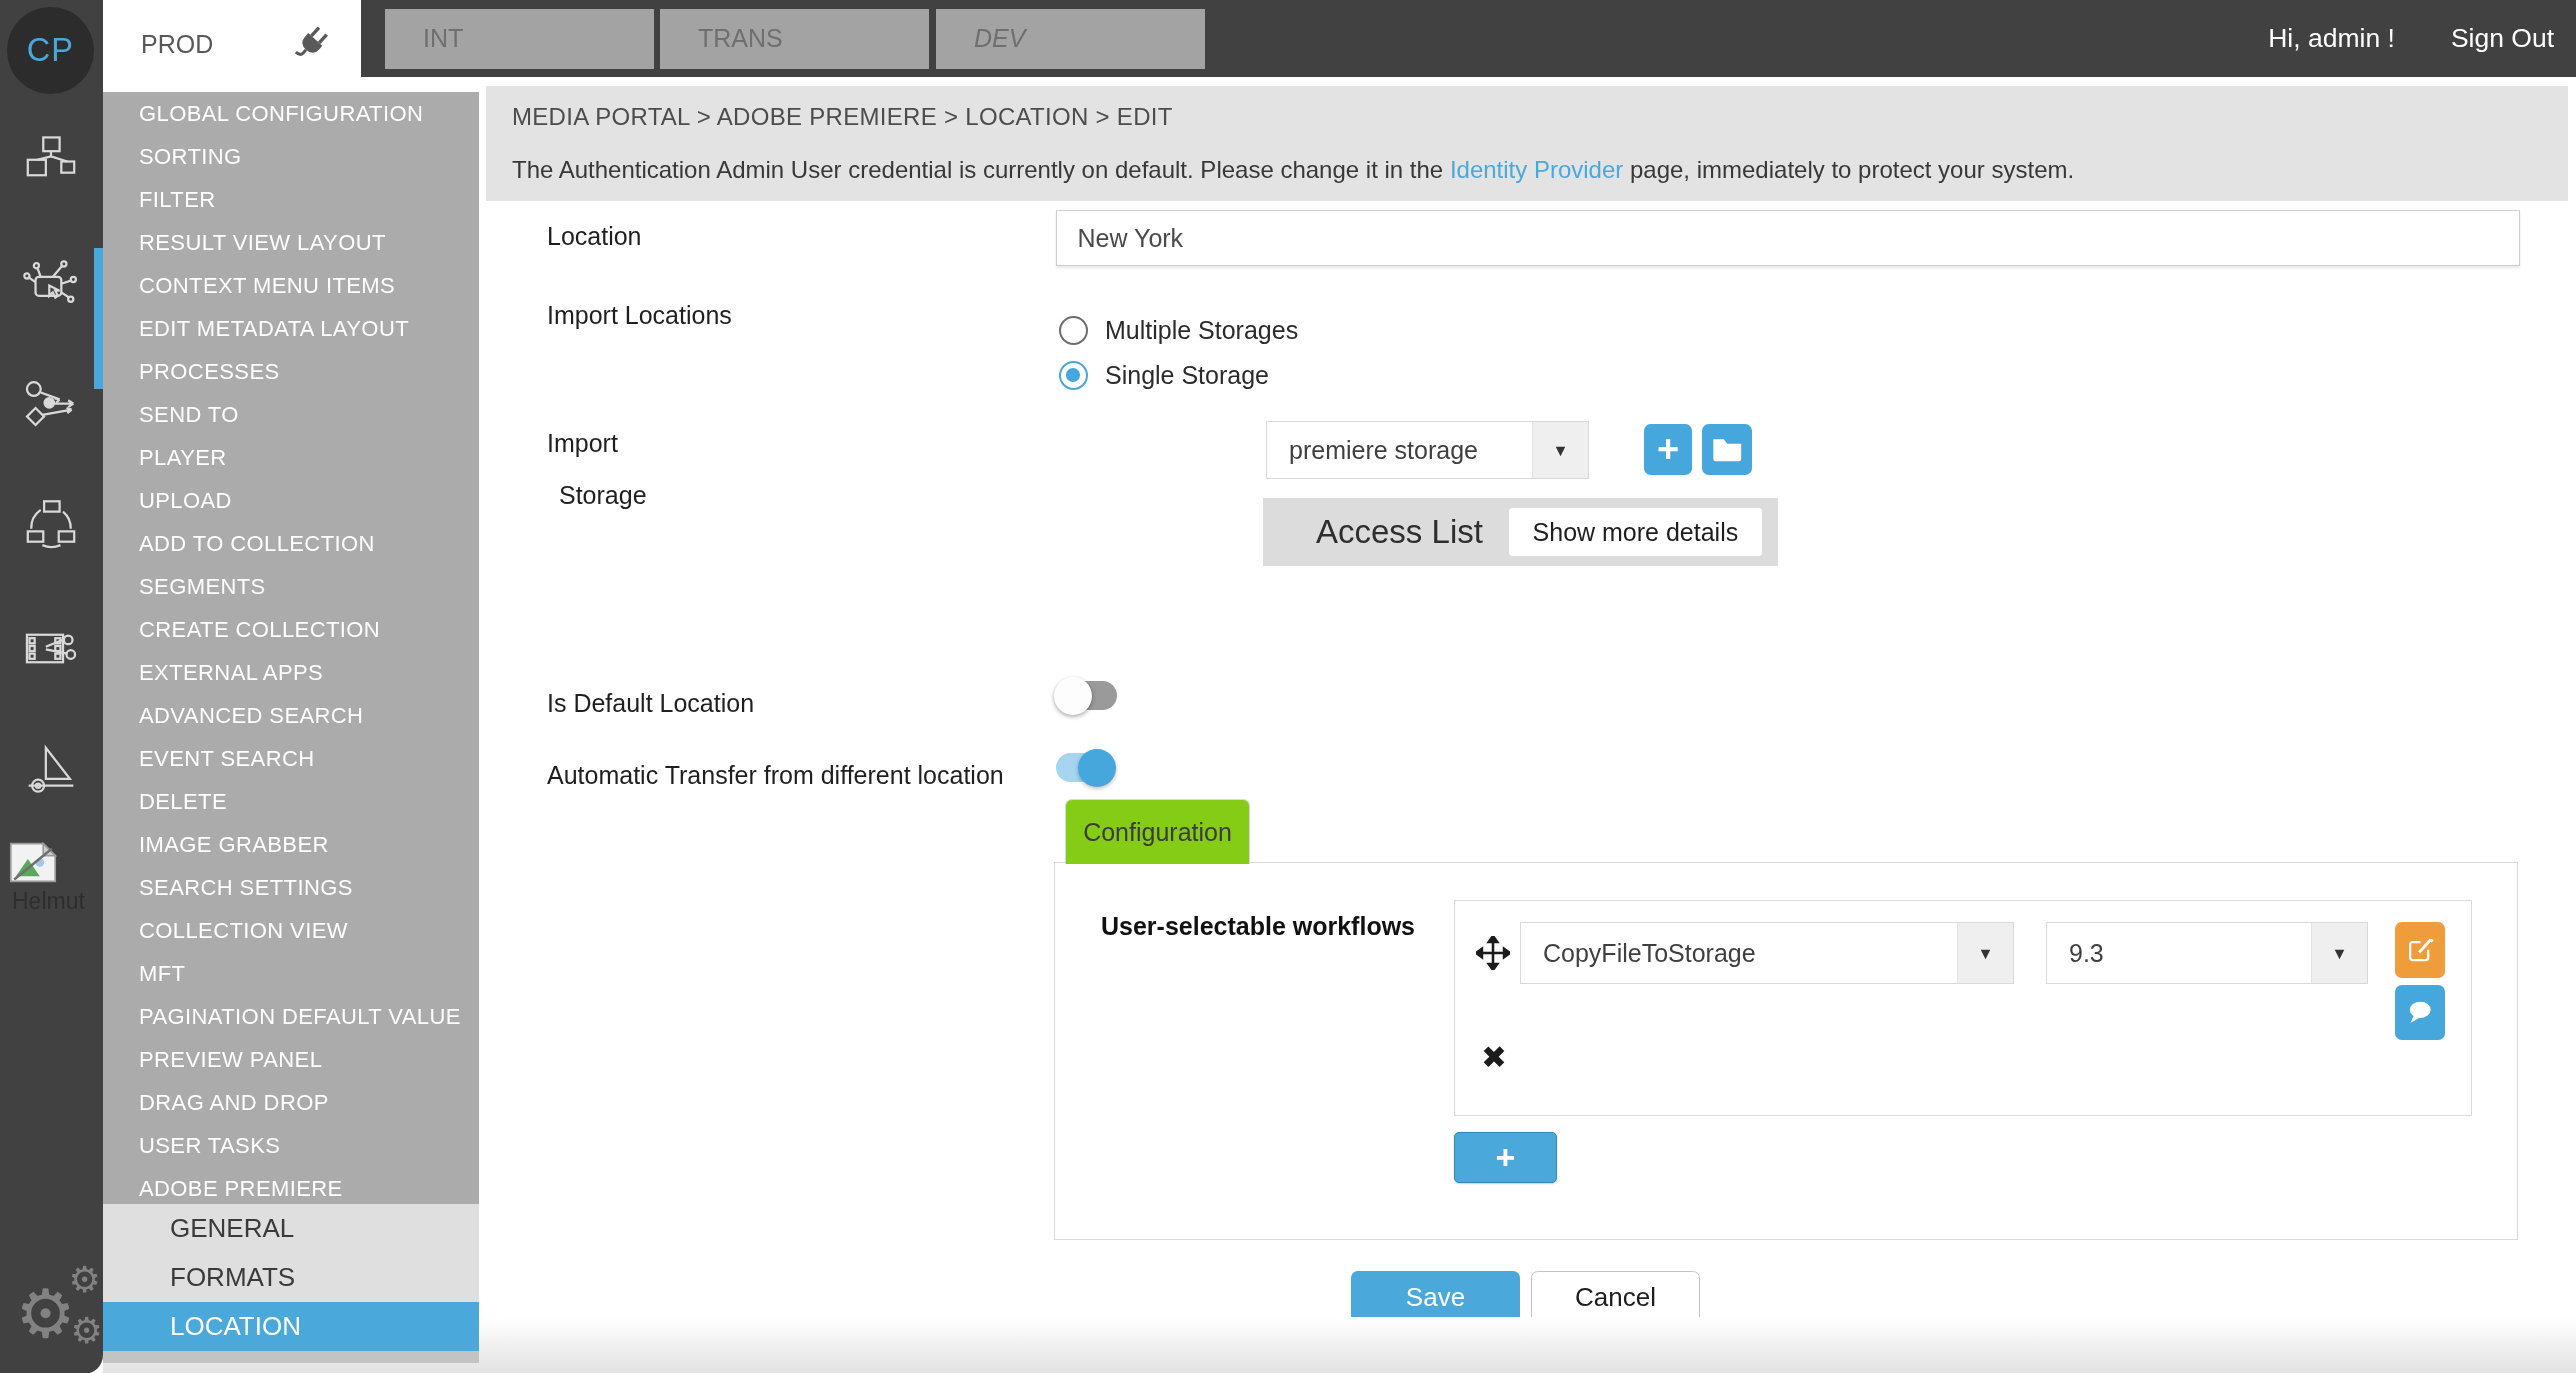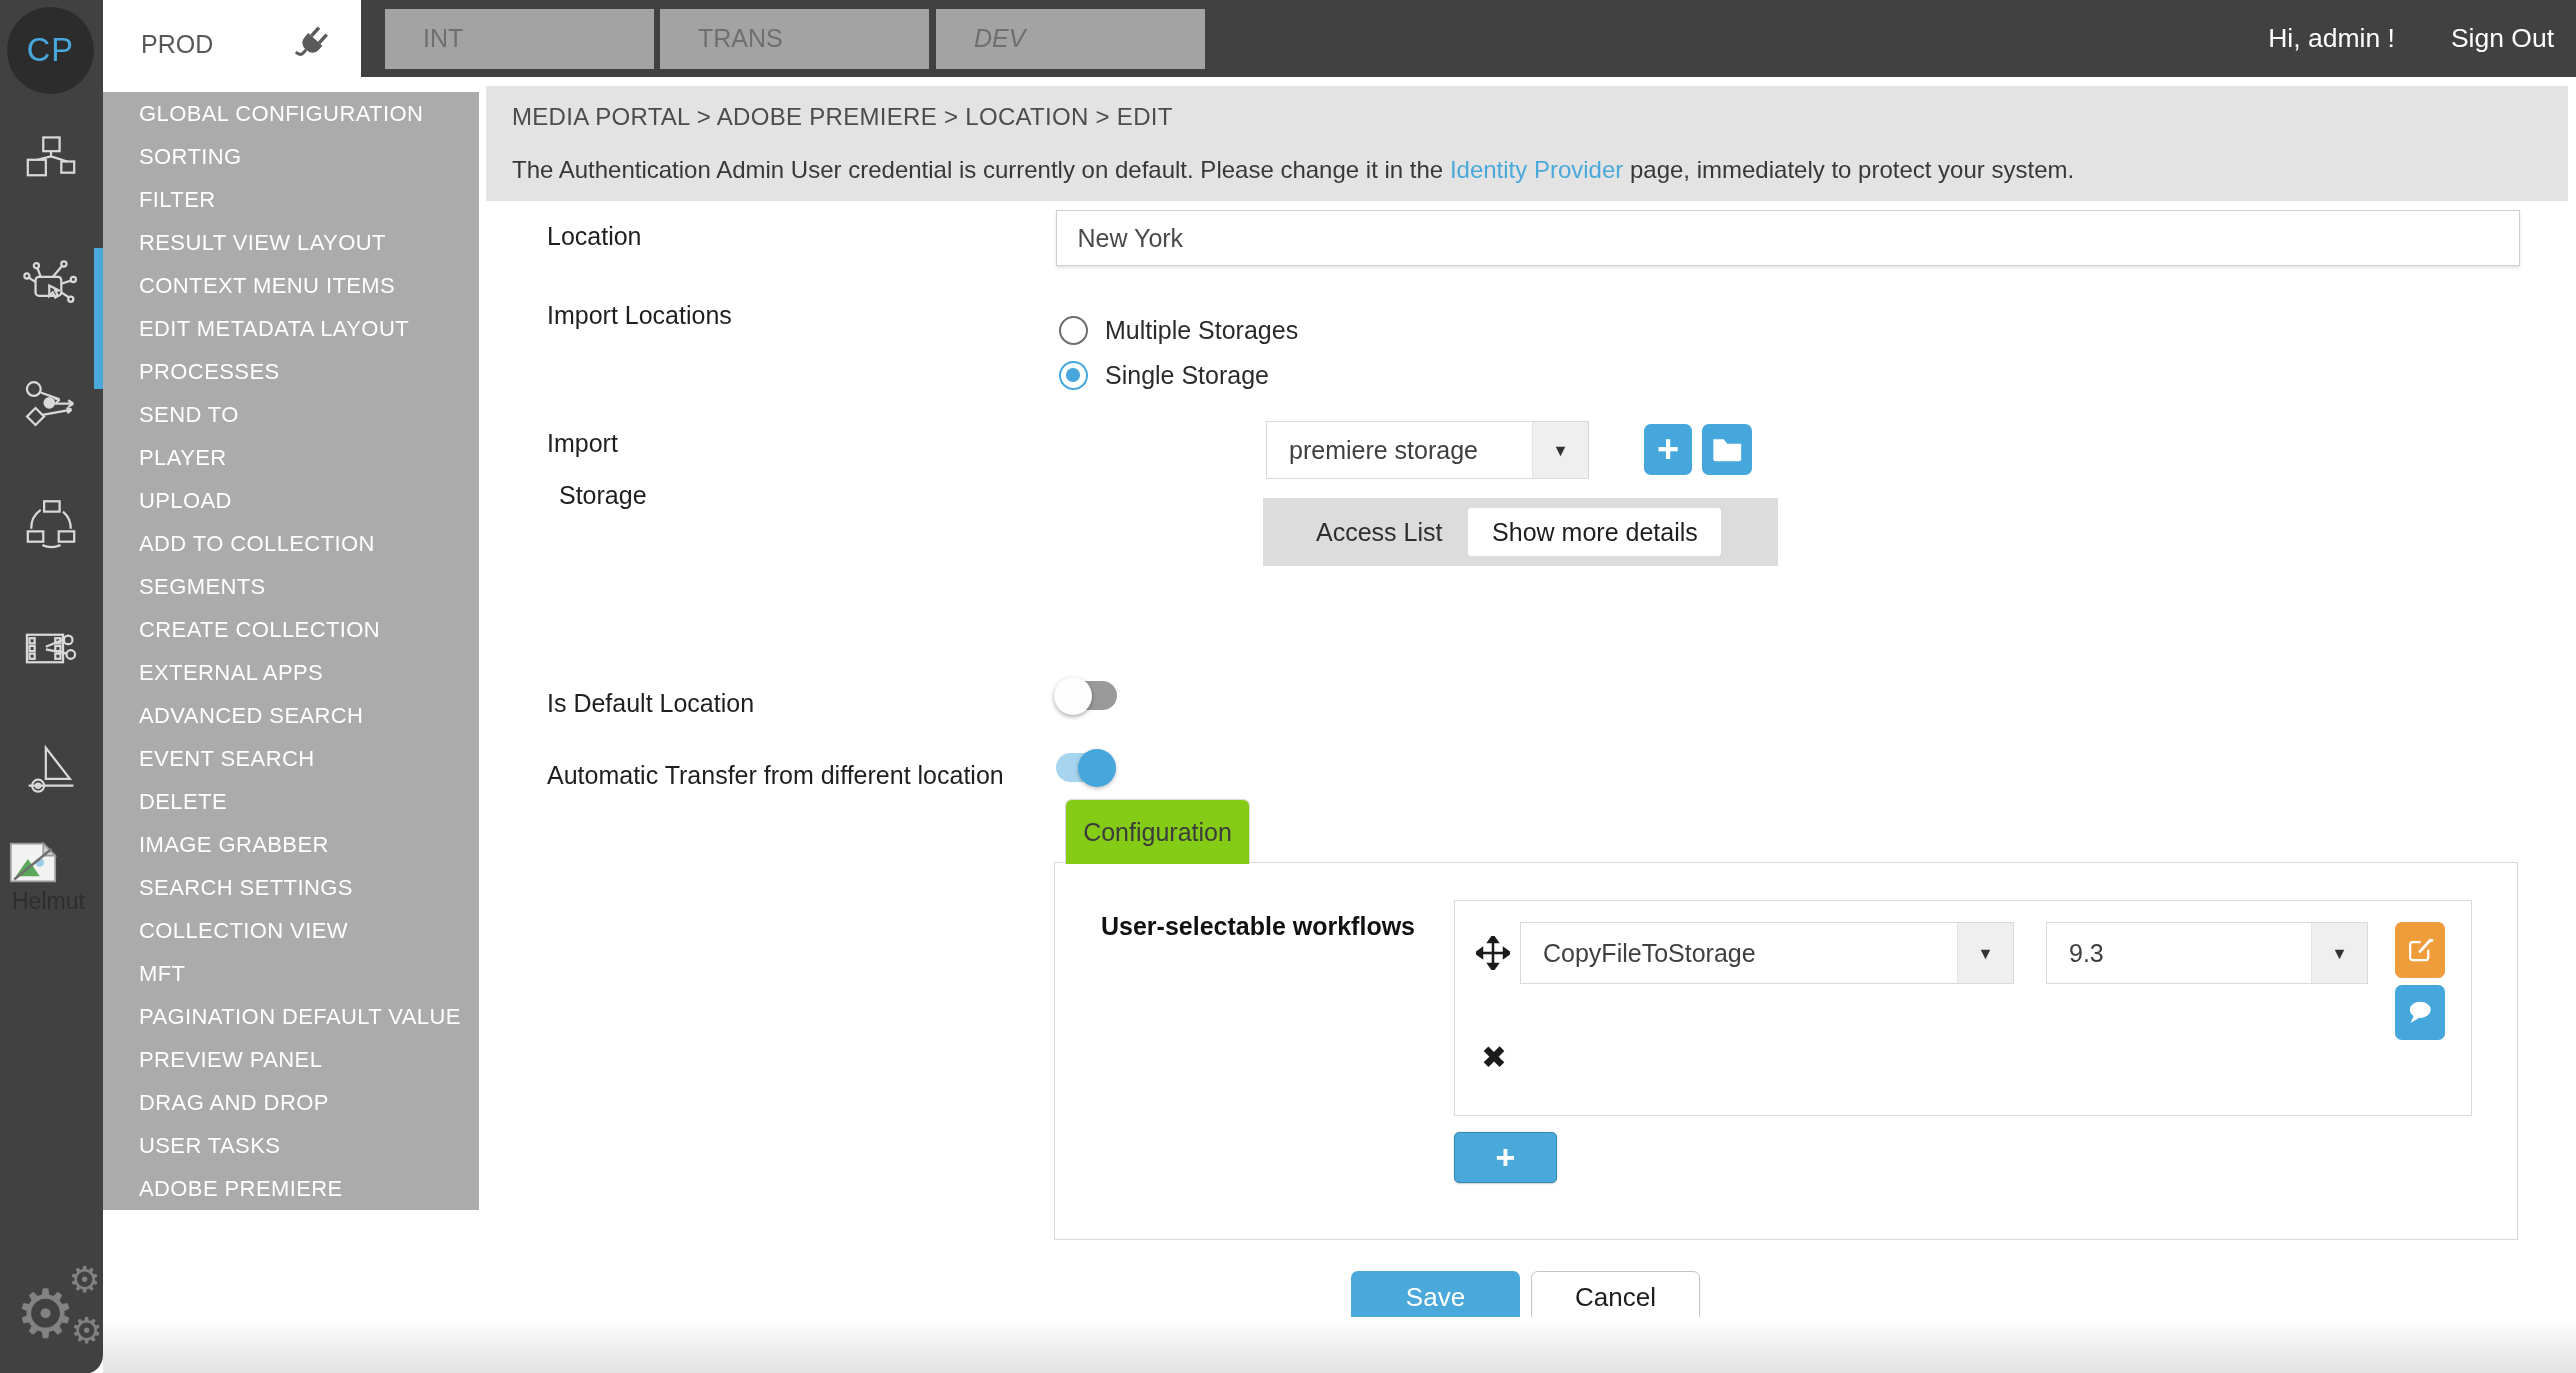--- a/index.html
+++ b/index.html
@@ -80,21 +80,21 @@
                  font-size:16.2px;color:#333;border-left:0.9px solid #e4e4e4;}
   .import-select{left:1266px;top:421px;width:323px;height:58px;}
 
   .sq-btn{position:absolute;background:#45a7dc;border-radius:6.8px;display:flex;align-items:center;
           justify-content:center;color:#fff;cursor:pointer;}
   .add-storage{left:1644px;top:424px;width:48px;height:51px;font-size:38px;font-weight:bold;}
   .folder-btn{left:1702px;top:424px;width:50px;height:51px;}
 
   .access-panel{position:absolute;left:1263px;top:498px;width:515px;height:68px;background:#dcdcdc;
                 display:flex;align-items:center;}
-  .access-label{margin-left:53px;font-size:25px;color:#2e2e2e;}
+  .access-label{margin-left:53px;font-size:33px;color:#2e2e2e;}
   .details-btn{margin-left:26px;width:253px;height:48px;background:#fff;border-radius:3.4px;
                display:flex;align-items:center;justify-content:center;font-size:25px;color:#1e1e1e;
                cursor:pointer;}
 
   .toggle{position:absolute;width:65px;height:38px;cursor:pointer;}
   .tg-default{left:1054px;top:677px;}
   .tg-auto{left:1054px;top:749px;}
   .toggle .track{position:absolute;left:6.8px;top:4.3px;width:56px;height:29px;border-radius:14.5px;background:#9a9a9a;}
   .toggle .knob{position:absolute;left:0;top:0;width:38px;height:38px;border-radius:50%;background:#fdfdfd;
                 box-shadow:0 1.7px 4.3px rgba(0,0,0,.35);}
@@ -279,20 +279,26 @@
     <div class="side-item">IMAGE GRABBER</div>
     <div class="side-item">SEARCH SETTINGS</div>
     <div class="side-item">COLLECTION VIEW</div>
     <div class="side-item">MFT</div>
     <div class="side-item">PAGINATION DEFAULT VALUE</div>
     <div class="side-item">PREVIEW PANEL</div>
     <div class="side-item">DRAG AND DROP</div>
     <div class="side-item">USER TASKS</div>
     <div class="side-item">ADOBE PREMIERE</div>
   </div>
+  <div class="submenu">
+    <div class="sub-item">GENERAL</div>
+    <div class="sub-item">FORMATS</div>
+    <div class="sub-item active">LOCATION</div>
+    <div class="submenu-tail"></div>
+  </div>
 
   <div class="band">
     <div class="breadcrumb">MEDIA PORTAL &gt; ADOBE PREMIERE &gt; LOCATION &gt; EDIT</div>
     <div class="warning">
       <span>The Authentication Admin User credential is currently on default. Please change it in the </span><span class="link">Identity Provider</span><span> page, immediately to protect your system.</span>
     </div>
   </div>
 
   <div class="flabel lbl-location">Location</div>
   <input class="input-location" type="text" value="New York" style="">

